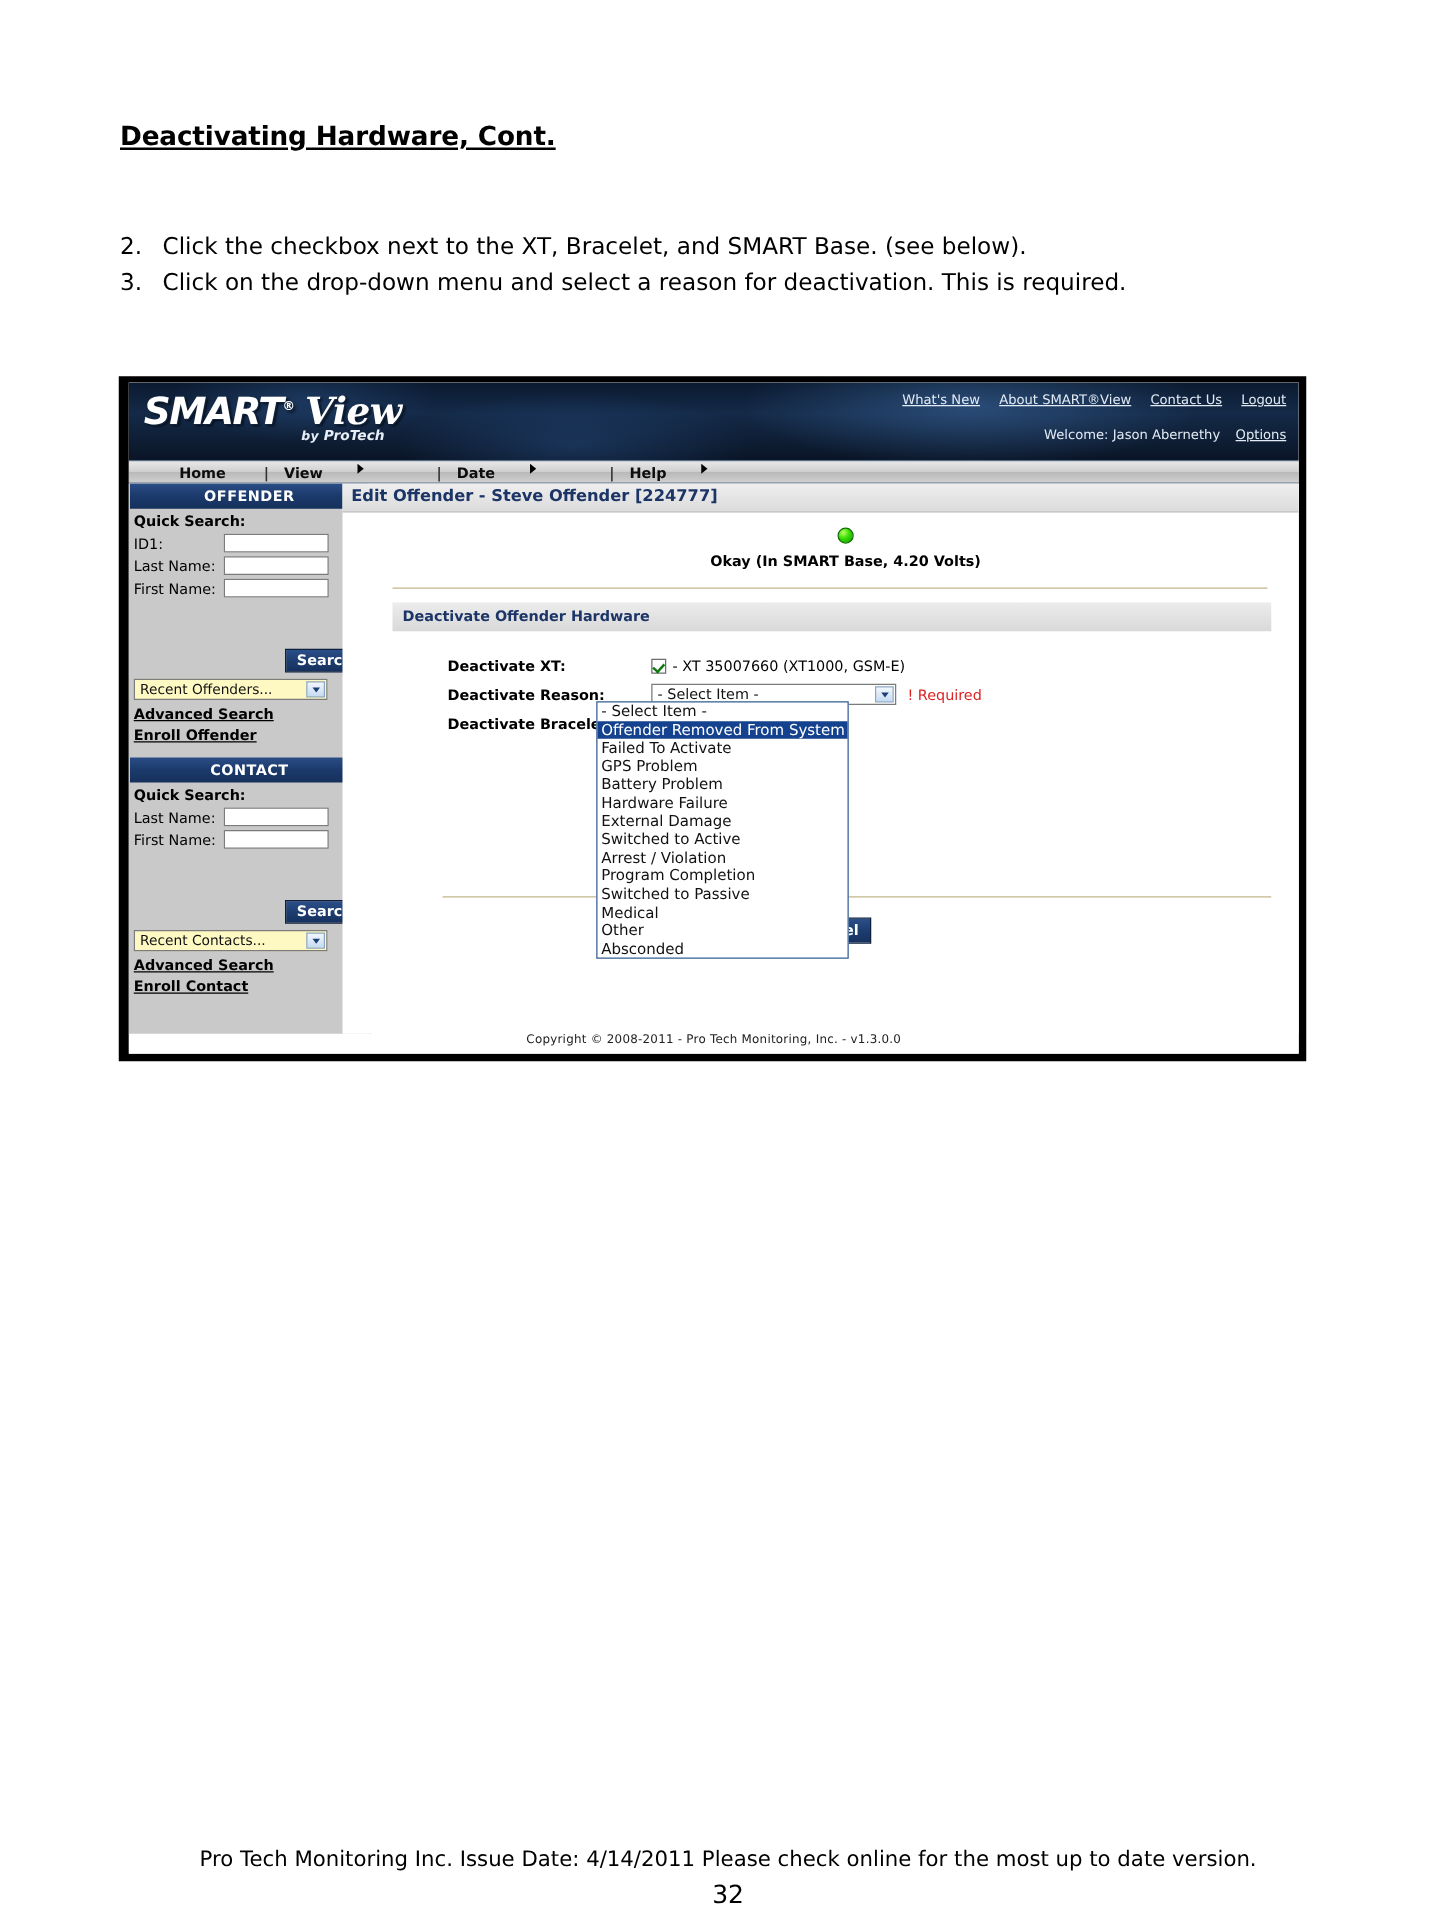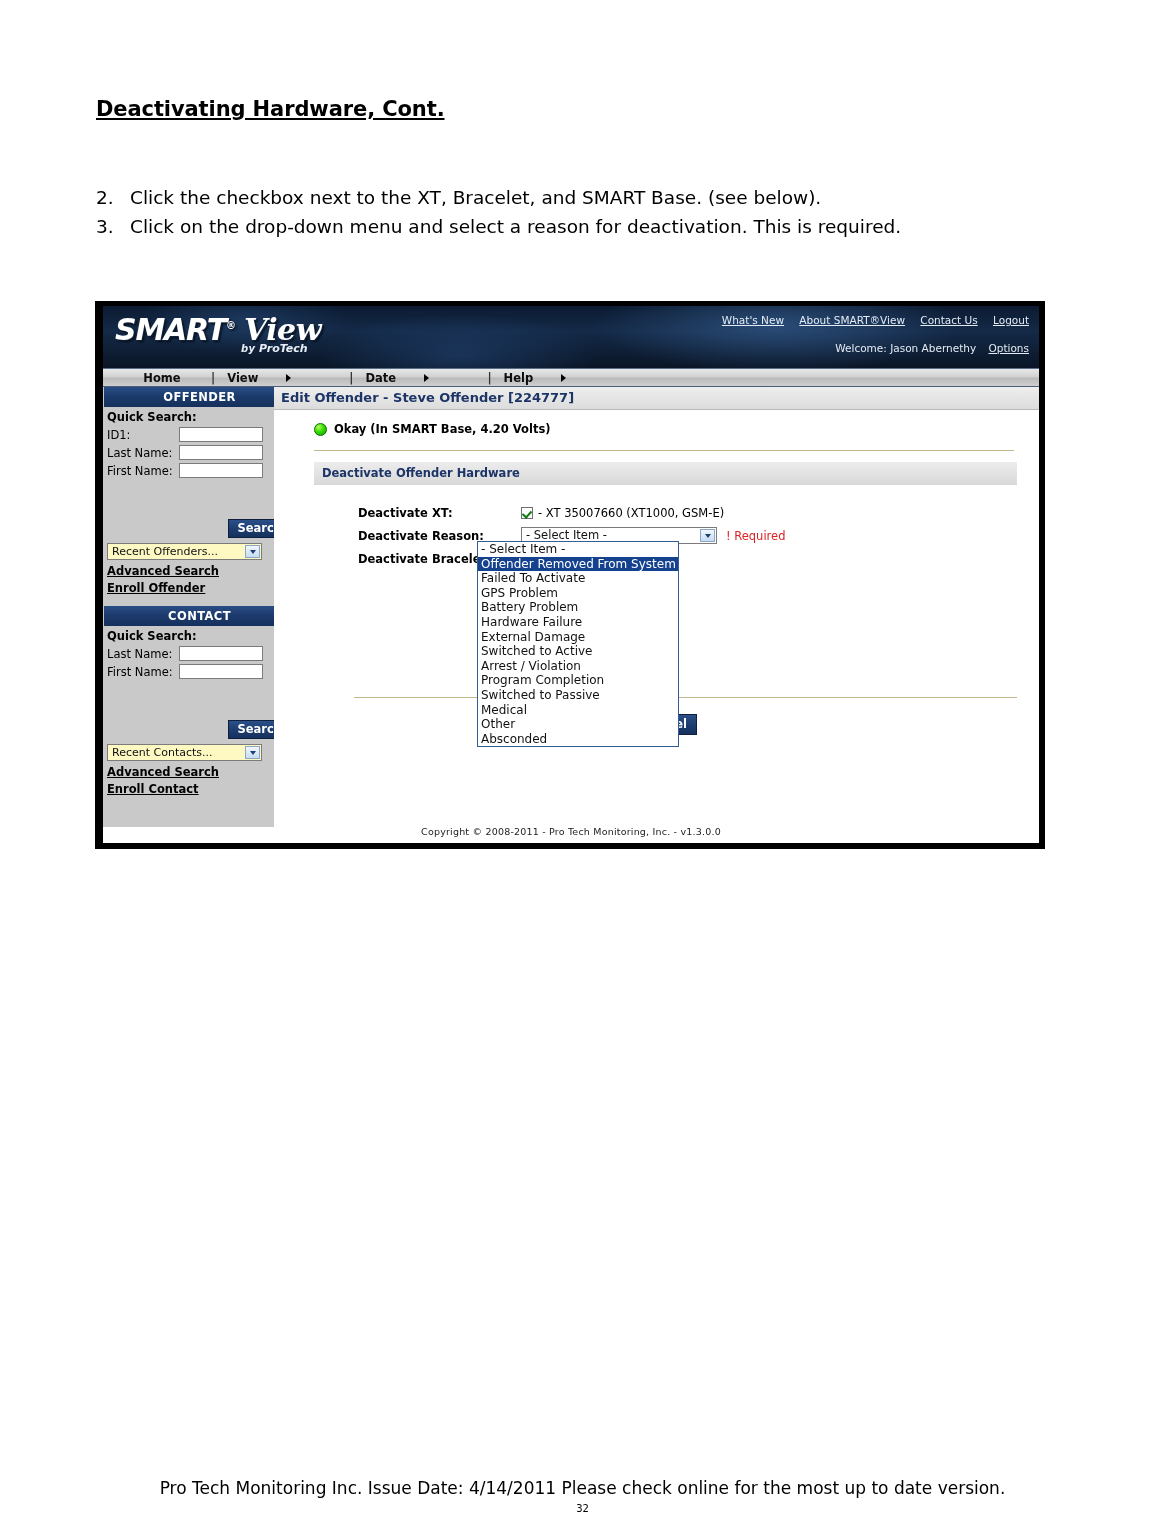--- a/index.html
+++ b/index.html
@@ -55,21 +55,21 @@
     font-size: 17px;
     color: #000;
     font-family: "DejaVu Sans", sans-serif;
   }
   .doc-pagenum {
     position: absolute;
     left: 0;
     top: 1503px;
     width: 1165px;
     text-align: center;
-    font-size: 10px;
+    font-size: 20px;
     color: #000;
     font-family: "DejaVu Sans", sans-serif;
   }
 
   
   .shot-frame {
     position: absolute;
     left: 95px;
     top: 301px;
     width: 950px;
@@ -181,21 +181,20 @@
     padding-left: 10px;
     box-sizing: border-box;
   }
   .menu-item {
     font-size: 11.5px;
     font-weight: bold;
     color: #0d0d0d;
     padding: 0 12px;
     cursor: pointer;
     display: flex;
-    align-items: center;
     gap: 28px;
   }
   .menu-item.m-home { width: 74px; justify-content: center; }
   .menu-item.m-view { width: 110px; }
   .menu-item.m-tools { width: 110px; }
   .menu-item.m-help { width: 100px; }
   .menu-arrow {
     width: 0; height: 0;
     border-left: 5px solid #000;
     border-top: 4px solid transparent;
@@ -338,20 +337,21 @@
     font-size: 13px;
     font-weight: bold;
     padding: 3px 0 4px 7px;
     border-bottom: 1px solid #b8b8b8;
   }
   .status-line {
     display: flex;
     align-items: center;
     gap: 7px;
     padding: 12px 0 0 40px;
+    flex-direction: column;
   }
   .status-dot {
     width: 13px; height: 13px;
     border-radius: 50%;
     background: radial-gradient(circle at 33% 28%, #b9ff66 0%, #35dd00 45%, #149a00 100%);
     border: 1px solid #0d6b00;
     box-sizing: border-box;
   }
   .status-text {
     font-size: 11.5px;

